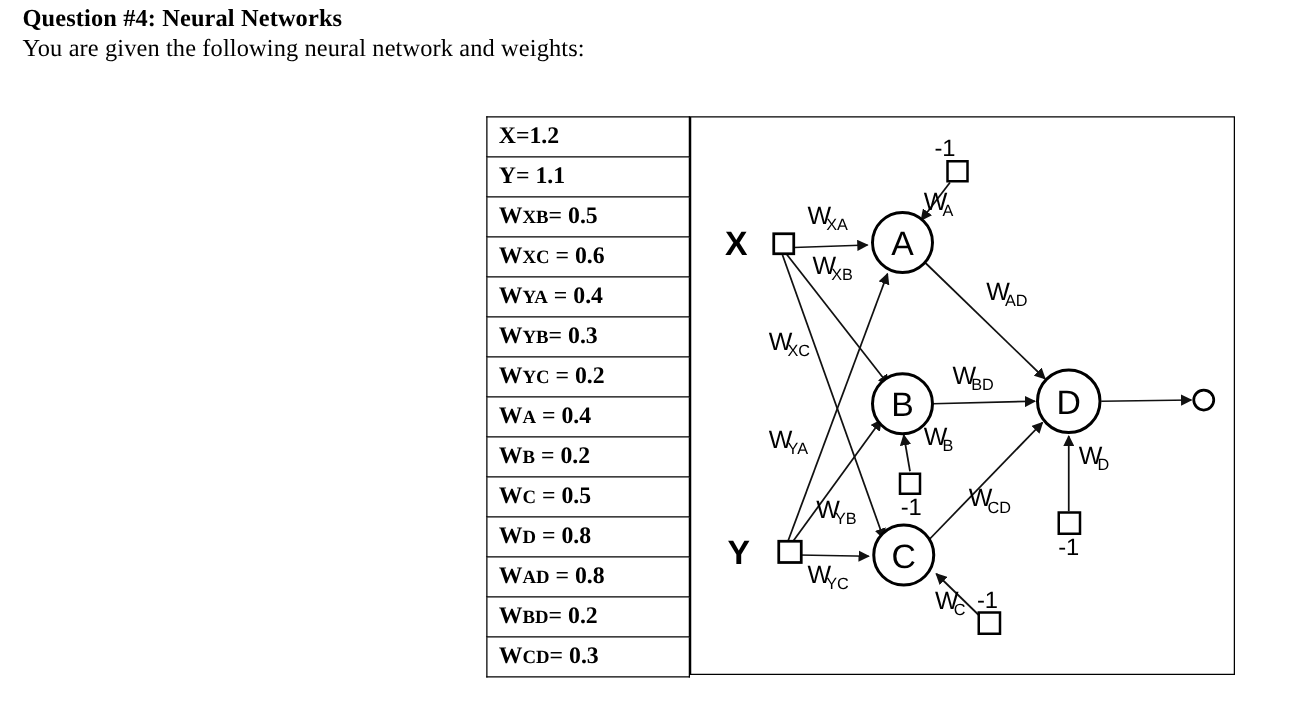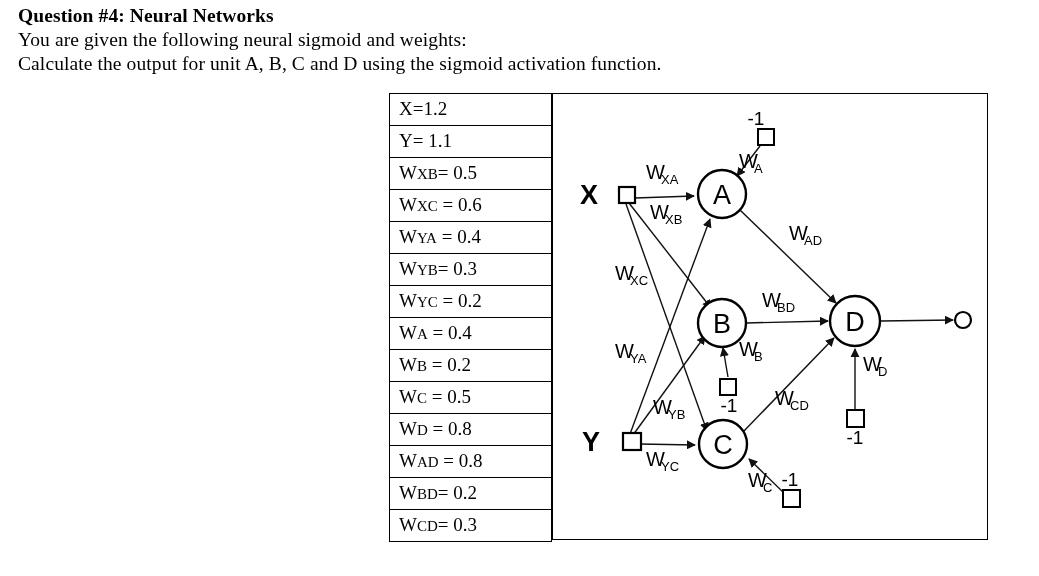--- a/index.html
+++ b/index.html
@@ -45,20 +45,21 @@
     table-layout: fixed;
   }
   .weights-table td {
     border: 1px solid #000000;
     height: 29.8px;
     padding: 0 0 0 9px;
     font-size: 19px;
     line-height: 29px;
     white-space: nowrap;
     vertical-align: middle;
+    font-weight: bold;
   }
   .sub {
     font-size: 15px;
     vertical-align: baseline;
   }
 
   
   .diagram-box {
     position: absolute;
     left: 552px;
@@ -126,22 +127,21 @@
     fill: #ffffff;
   }
 </style>
 </head>
 <body>
 
 <div id="page">
 
   <div class="q-header">
     <div class="q-line bold">Question #4: Neural Networks</div>
-    <div class="q-line">You are given the following neural sigmoid and weights:</div>
-    <div class="q-line">Calculate the output for unit A, B, C and D using the sigmoid activation function.</div>
+    <div class="q-line">You are given the following neural network and weights:</div>
   </div>
 
   <table class="weights-table">
     <tbody>
       <tr>
           <td><span>X</span><span class="sub"></span><span>=1.2</span></td>
         </tr>
       <tr>
           <td><span>Y</span><span class="sub"></span><span>= 1.1</span></td>
         </tr>

